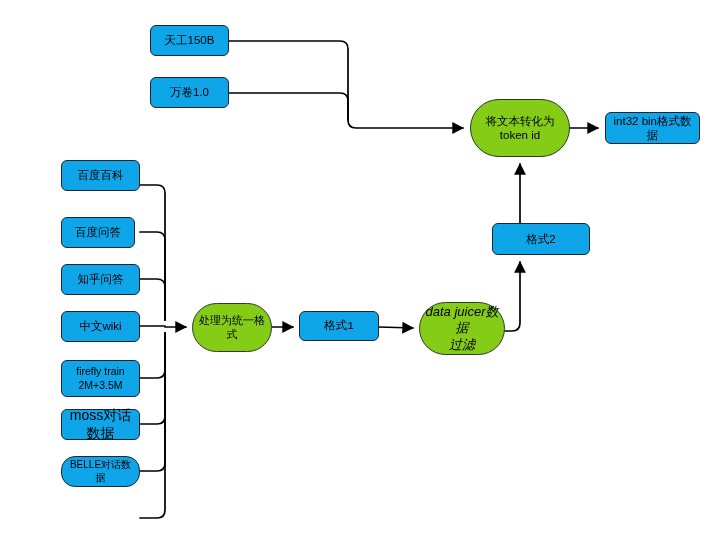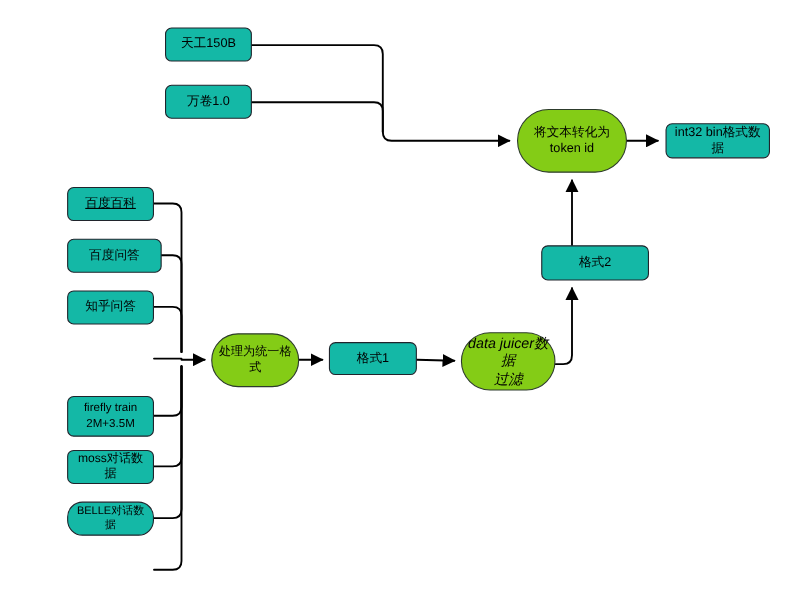--- a/index.html
+++ b/index.html
@@ -27,21 +27,21 @@
     box-sizing: border-box;
     display: flex;
     align-items: center;
     justify-content: center;
     text-align: center;
     line-height: 1.25;
     color: #000000;
     z-index: 2;
   }
   .node-box {
-    background: #14b8a6;
+    background: #0ea5e9;
     border: 1.6px solid #20242c;
     border-radius: 6px;
     font-size: 11.5px;
   }
   .node-stadium {
     background: #84cc16;
     border: 1.6px solid #2d3b2c;
     font-size: 11.5px;
   }
   .node-label {
@@ -102,52 +102,55 @@
   </div>
 
   <div class="node node-box" style="left:605px;top:112px;width:95px;height:32px;">
     <span class="node-label">int32 bin格式数据</span>
   </div>
 
   <div class="node node-box" style="left:492px;top:223px;width:98px;height:32px;">
     <span class="node-label">格式2</span>
   </div>
 
-  <div class="node node-box" style="left:61px;top:170px;width:79px;height:31px;text-decoration:underline;">
+  <div class="node node-box" style="left:61px;top:160px;width:79px;height:31px;">
     <span class="node-label">百度百科</span>
   </div>
 
-  <div class="node node-box" style="left:61px;top:217px;width:86px;height:31px;">
+  <div class="node node-box" style="left:61px;top:217px;width:74px;height:31px;">
     <span class="node-label">百度问答</span>
   </div>
 
   <div class="node node-box" style="left:61px;top:264px;width:79px;height:31px;">
     <span class="node-label">知乎问答</span>
   </div>
 
+  <div class="node node-box" style="left:61px;top:311px;width:79px;height:31px;">
+    <span class="node-label">中文wiki</span>
+  </div>
 
   <div class="node node-box" style="left:61px;top:360px;width:79px;height:37px;font-size:10.5px;">
     <span class="node-label">firefly train
 2M+3.5M</span>
   </div>
 
-  <div class="node node-box" style="left:61px;top:409px;width:79px;height:31px;font-size:11px;">
+  <div class="node node-box" style="left:61px;top:409px;width:79px;height:31px;font-size:14px;">
     <span class="node-label">moss对话数据</span>
   </div>
 
   <div class="node node-box" style="left:61px;top:456px;width:79px;height:31px;font-size:10px;border-radius:14px;">
     <span class="node-label">BELLE对话数据</span>
   </div>
 
 
   <div class="node node-stadium" style="left:192px;top:303px;width:80px;height:49px;border-radius:25px;font-size:11px;">
     <span class="node-label">处理为统一格式</span>
   </div>
 
-  <div class="node node-box" style="left:299px;top:311px;width:80px;height:30px;">
+  <div class="node node-box" style="left:299px;top:311px;width:80px;height:30px;font-family:Liberation Mono, monospace;">
     <span class="node-label">格式1</span>
   </div>
 
   <div class="node node-stadium" style="left:419px;top:302px;width:86px;height:53px;border-radius:27px;font-size:13px;font-style:italic;">
     <span class="node-label">data juicer数据
 过滤</span>
   </div>
 
 </div>
 

